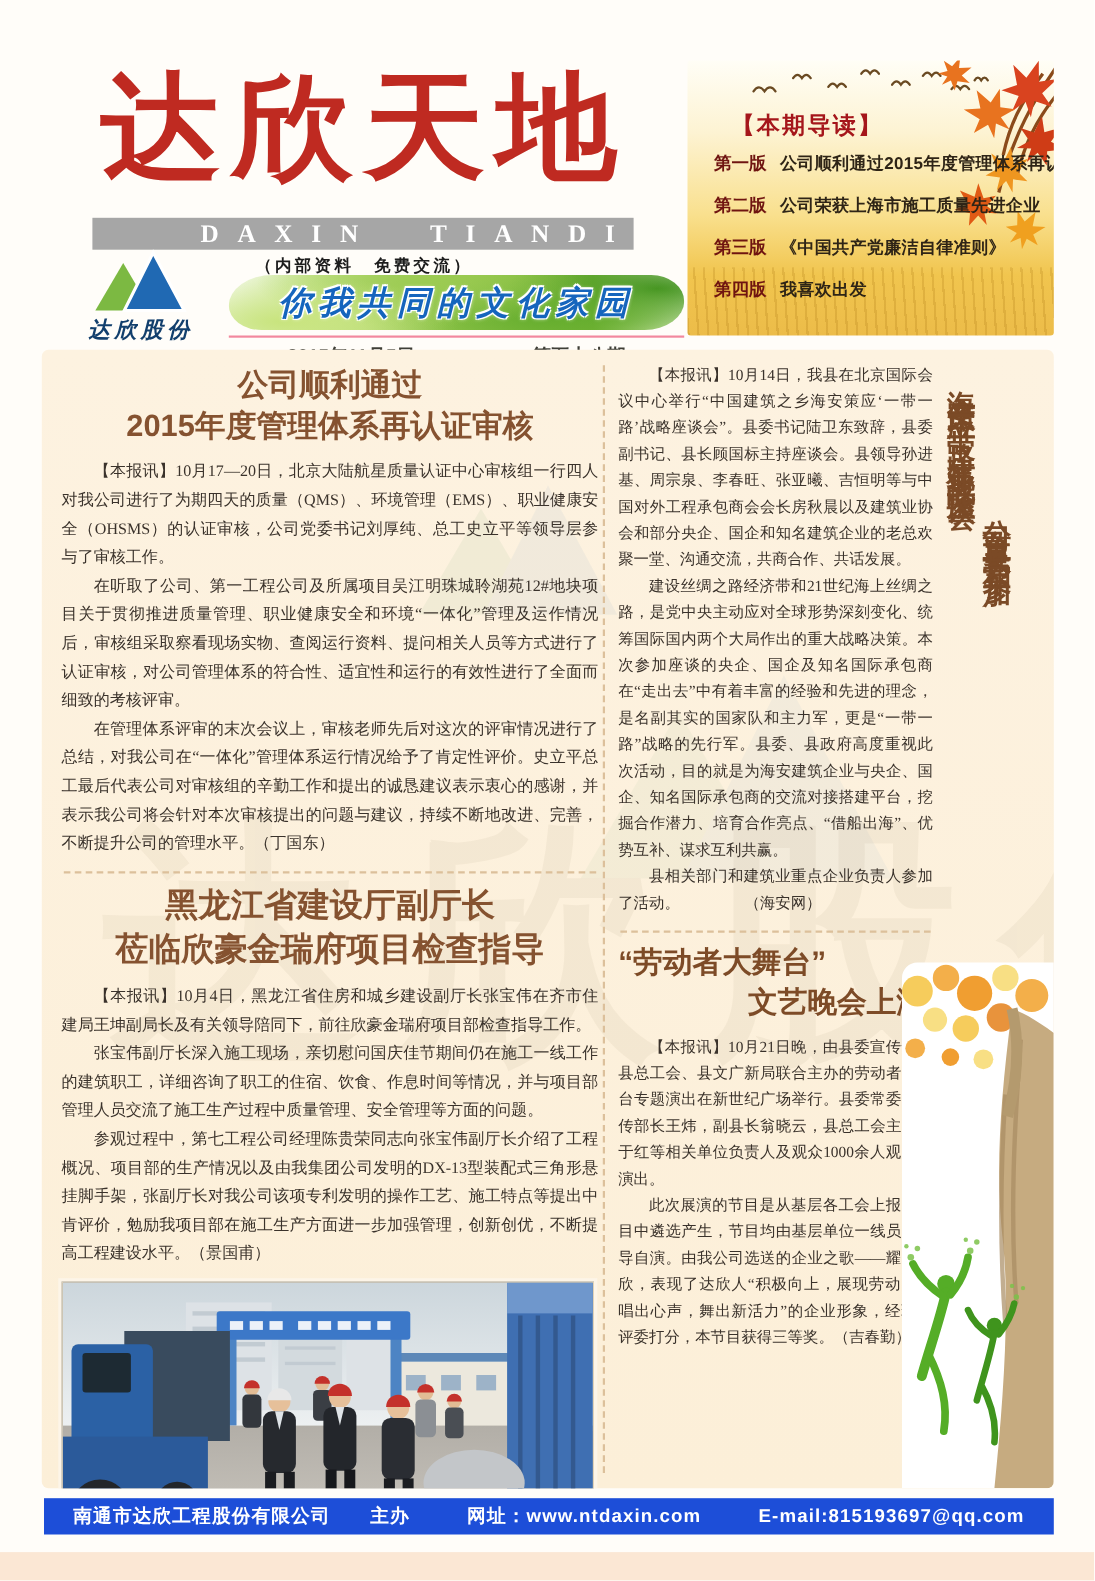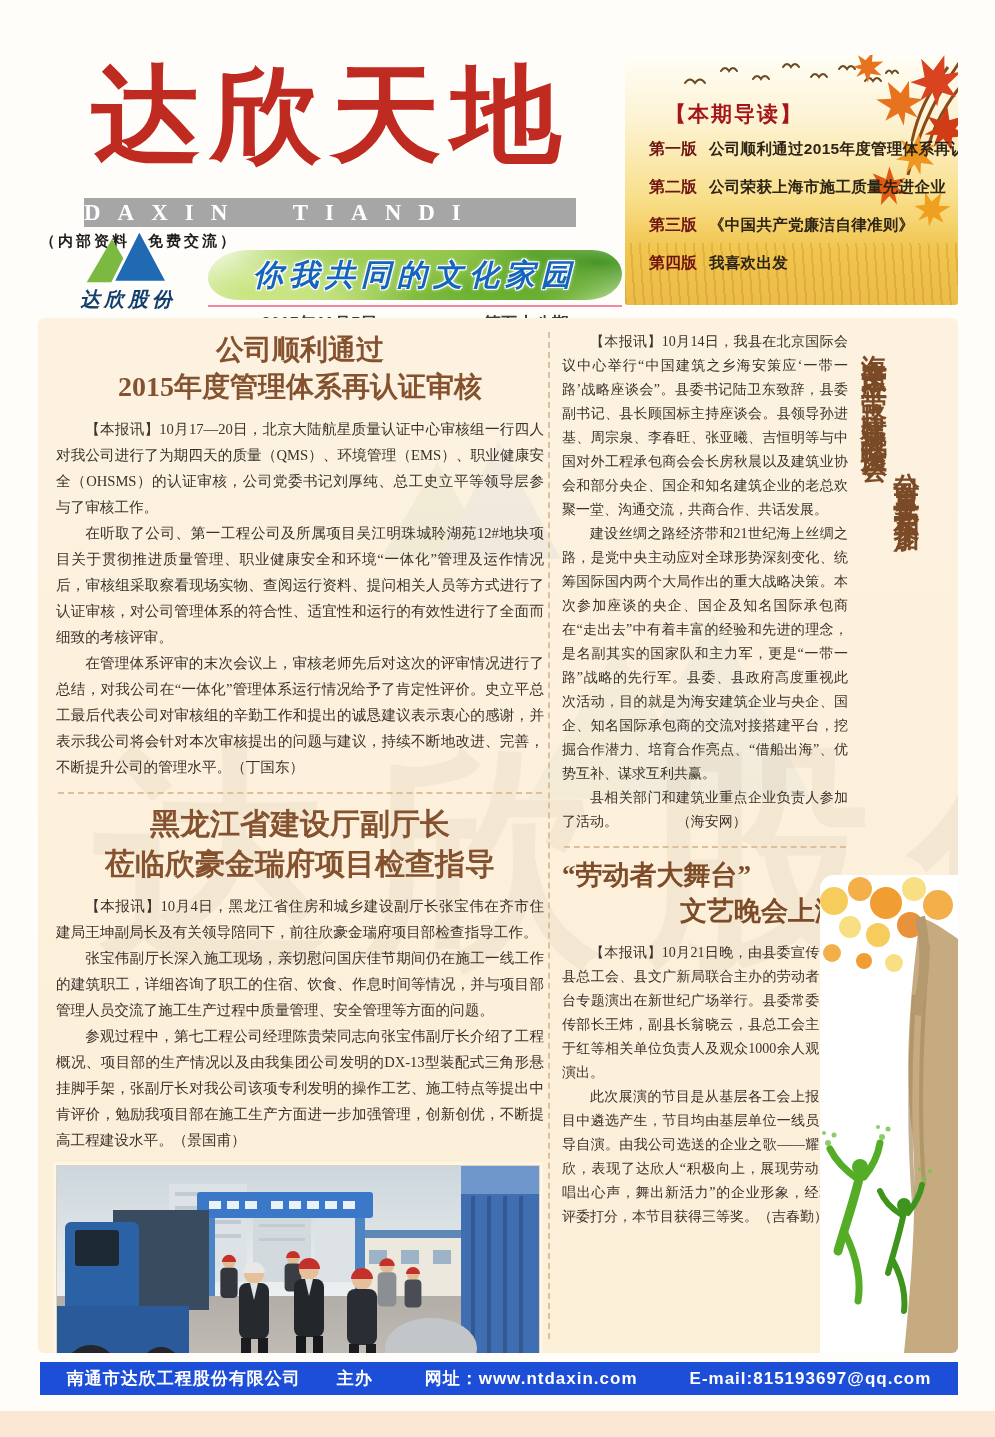--- a/index.html
+++ b/index.html
@@ -7,22 +7,22 @@
         font-family:"Liberation Serif",serif;}
   .bottom-strip{position:absolute;left:0;right:0;bottom:0;height:26px;background:#fbe7d4;}
 
   
   .masthead{position:absolute;left:40px;top:40px;width:582px;height:278px;}
   .m-title{position:absolute;top:-4px;left:0;right:0;text-align:center;
            font-family:"DejaVu Serif",serif;font-weight:700;font-size:110px;line-height:158px;
            color:#bf2a21;letter-spacing:10px;transform:scaleY(.96);}
   .m-enbar{position:absolute;top:158px;left:44px;width:492px;height:29px;background:#a6a6a6;
            color:#fff;font-family:"Liberation Serif",serif;font-weight:700;font-size:23px;
-           letter-spacing:17px;word-spacing:26px;text-align:left;line-height:29px;}
-  .m-note{position:absolute;top:192px;left:0;right:0;font-size:15px;
+           letter-spacing:17px;word-spacing:26px;text-align:right;line-height:29px;}
+  .m-note{position:absolute;top:192px;left:0;right:0;text-align:center;font-size:15px;
           font-weight:700;color:#1d1d1d;letter-spacing:3px;font-family:"Liberation Sans",sans-serif;}
   .m-logo{position:absolute;left:12px;top:184px;width:152px;text-align:center;}
   .m-logo svg{width:94px;height:62px;display:block;margin:0 auto;}
   .m-logo-text{font-family:"DejaVu Serif",serif;font-style:italic;font-weight:700;font-size:20px;
                color:#123f6d;letter-spacing:4px;}
   .m-banner{position:absolute;left:168px;top:210px;width:414px;height:50px;border-radius:40px 30px 36px 30px/28px 24px 26px 22px;
         background:
          radial-gradient(55% 120% at 12% 85%, #c8e47d 0%, rgba(200,228,125,0) 70%),
          radial-gradient(50% 110% at 42% 15%, #9ccb52 0%, rgba(156,203,82,0) 72%),
          radial-gradient(58% 120% at 72% 75%, #64ad2d 0%, rgba(100,173,45,0) 75%),
@@ -55,21 +55,21 @@
   .panel{position:absolute;left:38px;top:318px;width:920px;height:1035px;border-radius:6px;overflow:hidden;
      background:linear-gradient(180deg,#fdf2e0 0%,#fcefd8 100%);}
   .divider-v{position:absolute;left:510px;top:14px;bottom:14px;width:0;border-left:2px dashed #dcc09b;}
   .wm{position:absolute;pointer-events:none;}
   .wm-text{position:absolute;left:55px;top:420px;font-size:235px;line-height:1;font-weight:700;
      font-family:"DejaVu Serif",serif;color:#8d7c5a;opacity:.07;letter-spacing:38px;white-space:nowrap;}
 
   .col-left{position:absolute;left:18px;top:10px;width:488px;}
   .col-mid{position:absolute;left:524px;top:12px;width:286px;}
 
-  .headline{font-family:Liberation Serif, serif;font-weight:700;color:#855230;
+  .headline{font-family:Liberation Sans, sans-serif;font-weight:700;color:#855230;
      text-align:center;line-height:1.32;margin:4px 0 10px;}
   .headline .hl{display:block;}
   .t-a1{font-size:28px;}
   .t-a2{font-size:30px;margin-top:4px;}
   .t-a4{font-size:27px;color:#7d4b27;text-align:left;margin:10px 0 12px;}
   .t-a4 .hl2{text-align:right;padding-right:6px;display:block;}
 
   .art p{margin:0;font-size:14.6px;line-height:26px;text-align:justify;text-indent:2em;color:#3a322b;}
   .col-mid .art p{font-size:14px;line-height:24px;}
   .byline{margin-left:4.2em;}

